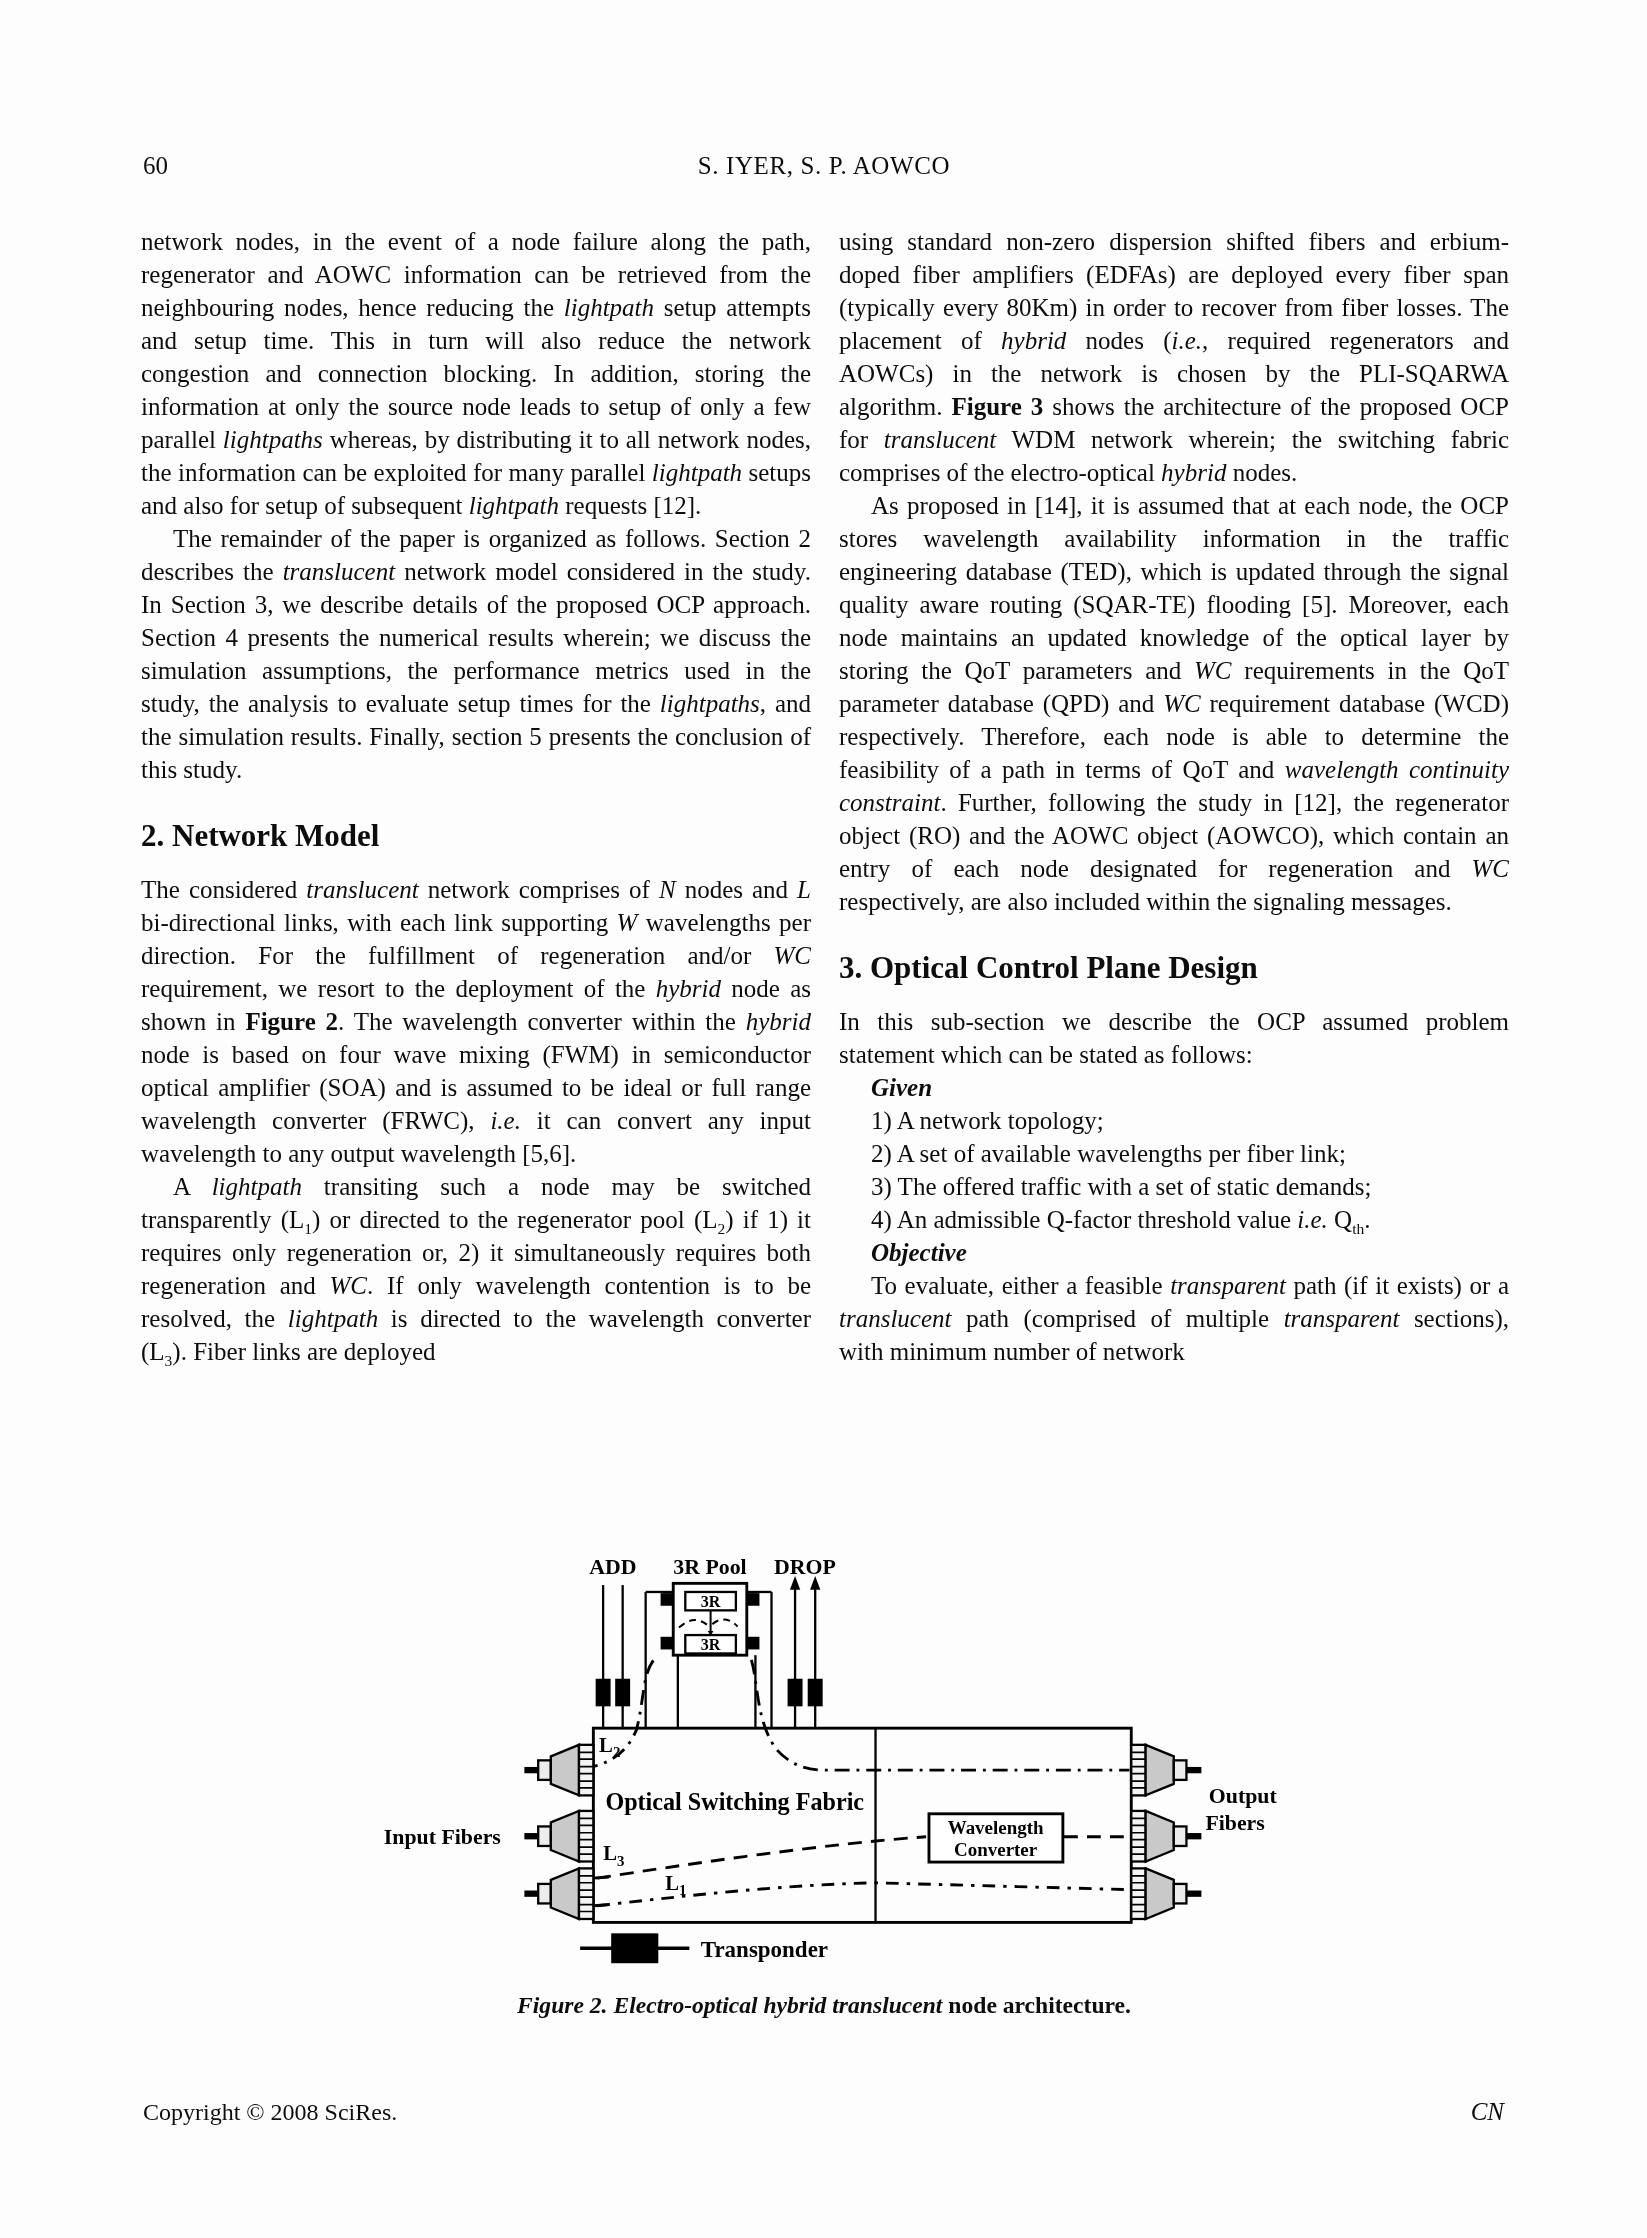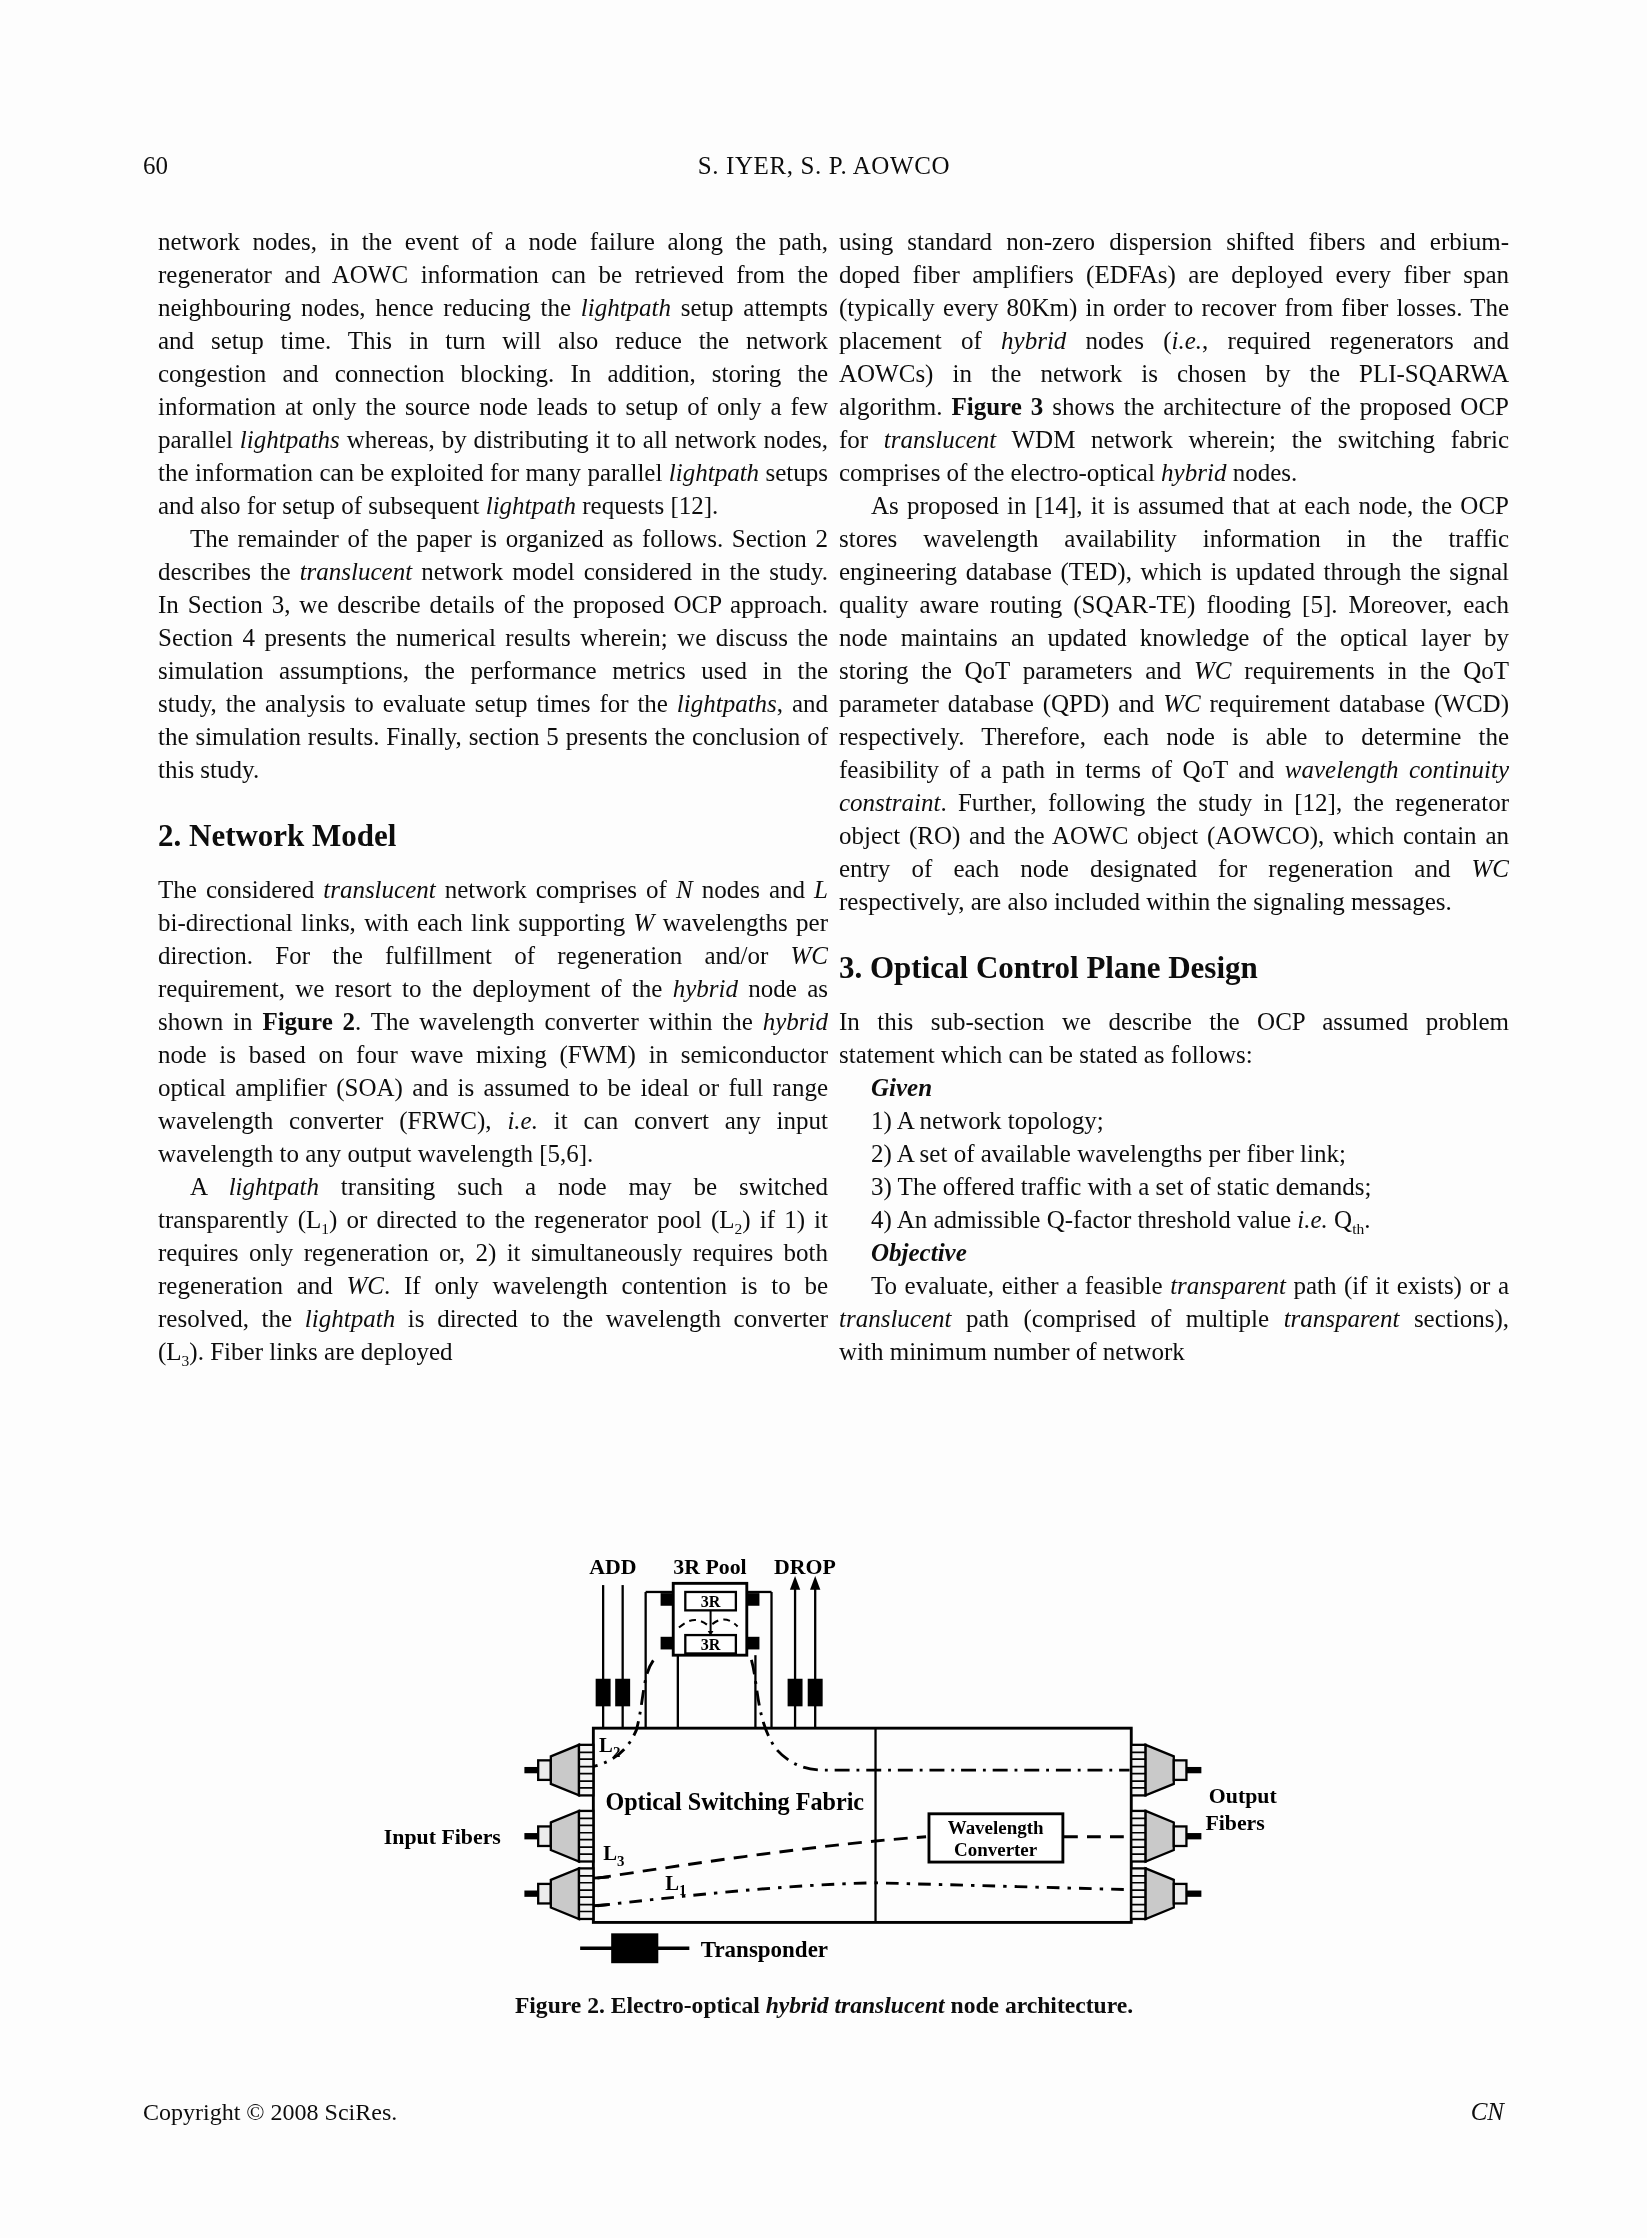--- a/index.html
+++ b/index.html
@@ -6,21 +6,21 @@
   body{
     position:relative;
     width:1648px;height:2239px;
     background:#fdfdfd;
     color:#0d0d0d;
     font-family:"Liberation Serif", serif;
   }
   .hdr-num{position:absolute;left:143px;top:152px;font-size:25px;}
   .hdr-authors{position:absolute;left:0;right:0;top:152px;text-align:center;font-size:25px;letter-spacing:0.6px;}
   .col{position:absolute;top:225px;width:670px;font-size:25px;line-height:33px;text-align:justify;}
-  #left-col{left:158px;}
+  #left-col{left:141px;}
   #right-col{left:839px;}
   .col p{margin:0;padding:0;}
   .col p.indent{text-indent:32px;}
   .col p.p-item{text-align:left;text-indent:32px;}
   .col h2{font-size:31px;line-height:1.15;margin:32px 0 19.5px 0;font-weight:bold;text-align:left;}
   .col h3{font-size:27px;line-height:1.15;margin:12.6px 0 17px 0;font-weight:bold;text-align:left;}
   sub{font-size:62%;line-height:0;}
   .figure-wrap{position:absolute;left:379px;top:1540px;width:908px;height:443px;}
   .figure-wrap svg{display:block;width:908px;height:443px;}
   svg text{font-family:"Liberation Serif", serif;fill:#000;}
@@ -147,19 +147,19 @@
       <text x="212" y="528" font-size="38" font-weight="bold" text-anchor="end">Input Fibers</text>
       <text x="1444" y="458" font-size="38" font-weight="bold">Output</text>
       <text x="1438" y="505" font-size="38" font-weight="bold">Fibers</text>
 
       <line x1="350" y1="710" x2="540" y2="710" stroke="#000" stroke-width="6"></line>
       <rect x="404" y="684" width="82" height="52" fill="#000"></rect>
       <text x="560" y="726" font-size="40" font-weight="bold">Transponder</text>
     </svg>
   </div>
 
-  <div class="caption"><span style="font-weight: bold;">Figure 2. Electro-optical </span><span style="font-style: italic; font-weight: bold;">hybrid translucent</span><span style="font-weight: bold;"> node architecture.</span></div>
+  <div class="caption"><span style="font-weight: bold; font-style: italic;">Figure 2. Electro-optical </span><span style="font-style: italic; font-weight: bold;">hybrid translucent</span><span style="font-weight: bold;"> node architecture.</span></div>
 
   <span class="ftr-copy">Copyright © 2008 SciRes.</span>
   <span class="ftr-journal">CN</span>
 
 </div>
 
 
 </body></html>

